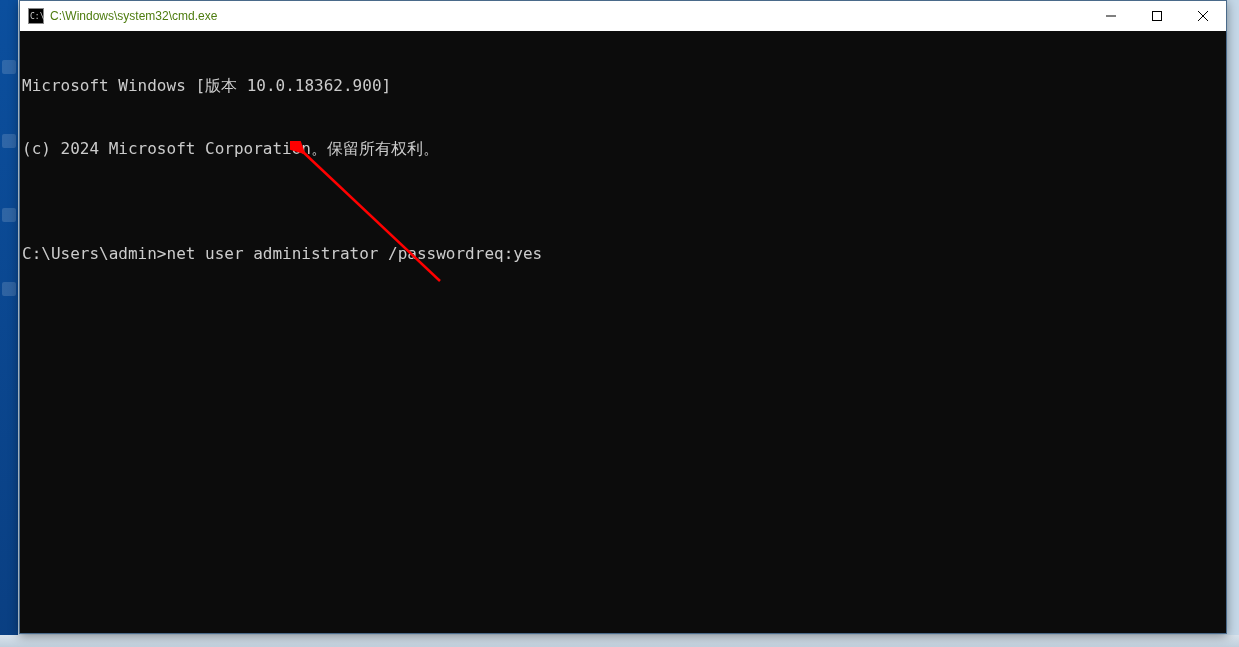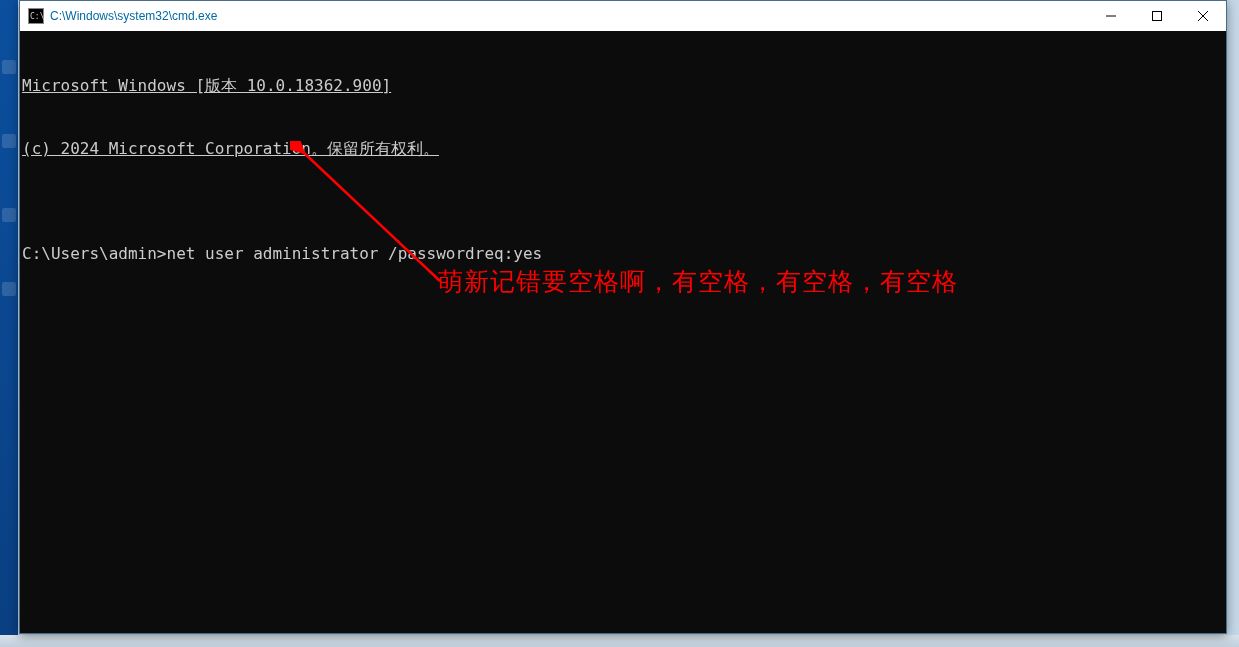--- a/index.html
+++ b/index.html
@@ -48,21 +48,21 @@
     width: 16px;
     height: 16px;
     margin: 0 6px 0 8px;
     display: inline-flex;
     align-items: center;
     justify-content: center;
   }
   .titlebar .app-icon svg { width: 16px; height: 16px; }
   .titlebar .title-text {
     font-size: 12px;
-    color: #0369a1;
+    color: #4d7c0f;
     flex: 0 0 auto;
   }
   .titlebar .spacer { flex: 1 1 auto; }
   .win-btn {
     width: 46px;
     height: 30px;
     display: flex;
     align-items: center;
     justify-content: center;
     color: #000;
@@ -75,21 +75,21 @@
     background: #0c0c0c;
     color: #cccccc;
     font-family: "NSimSun","SimSun","Consolas",monospace;
     font-size: 16px;
     line-height: 21px;
     padding: 2px 0 0 0;
     white-space: pre;
     overflow: hidden;
     position: relative;
   }
-  .terminal .line { padding: 0 2px; text-decoration: underline; }
+  .terminal .line { padding: 0 2px; }
   .prompt-line { padding: 0 2px; }
 
   
   .annotation {
     position: absolute;
     left: 0; top: 0;
     width: 100%; height: 100%;
     pointer-events: none;
   }
   .annotation-text {
@@ -168,17 +168,16 @@
 
     <div class="annotation">
       <svg class="arrow-svg" viewBox="0 0 160 150">
         <defs>
           <marker id="ahead" markerWidth="12" markerHeight="12" refX="2" refY="6" orient="auto">
             <path d="M12,0 L0,6 L12,12 L8,6 z" fill="#ff0000"></path>
           </marker>
         </defs>
         <line x1="150" y1="140" x2="12" y2="10" stroke="#ff0000" stroke-width="2.5" marker-end="url(#ahead)"></line>
       </svg>
-      <div class="annotation-text">萌新记错要空格啊，有空格，有空格，有空格</div>
     </div>
   </div>
 
 </div>
 
 </body></html>

